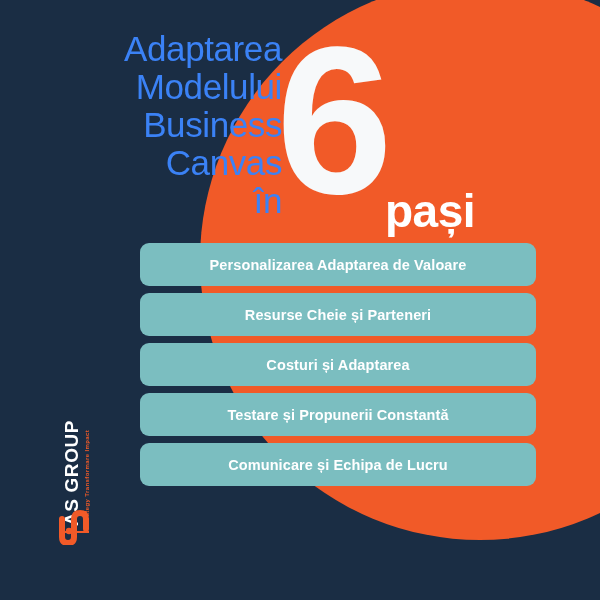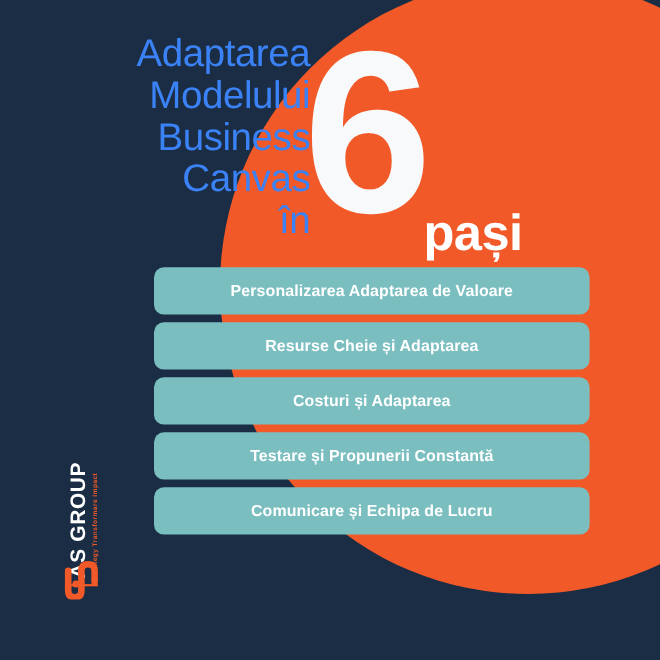--- a/index.html
+++ b/index.html
@@ -172,21 +172,21 @@
 
   <div class="big-number">6</div>
 
   <div class="pasi">pași</div>
 
   <div class="steps">
     <div class="step-bar">
       <span class="step-label">Personalizarea Adaptarea de Valoare</span>
     </div>
     <div class="step-bar">
-      <span class="step-label">Resurse Cheie și Adaptarea</span>
+      <span class="step-label">Resurse Cheie și Parteneri</span>
     </div>
     <div class="step-bar">
       <span class="step-label">Costuri și Adaptarea</span>
     </div>
     <div class="step-bar">
       <span class="step-label">Testare și Propunerii Constantă</span>
     </div>
     <div class="step-bar">
       <span class="step-label">Comunicare și Echipa de Lucru</span>
     </div>

